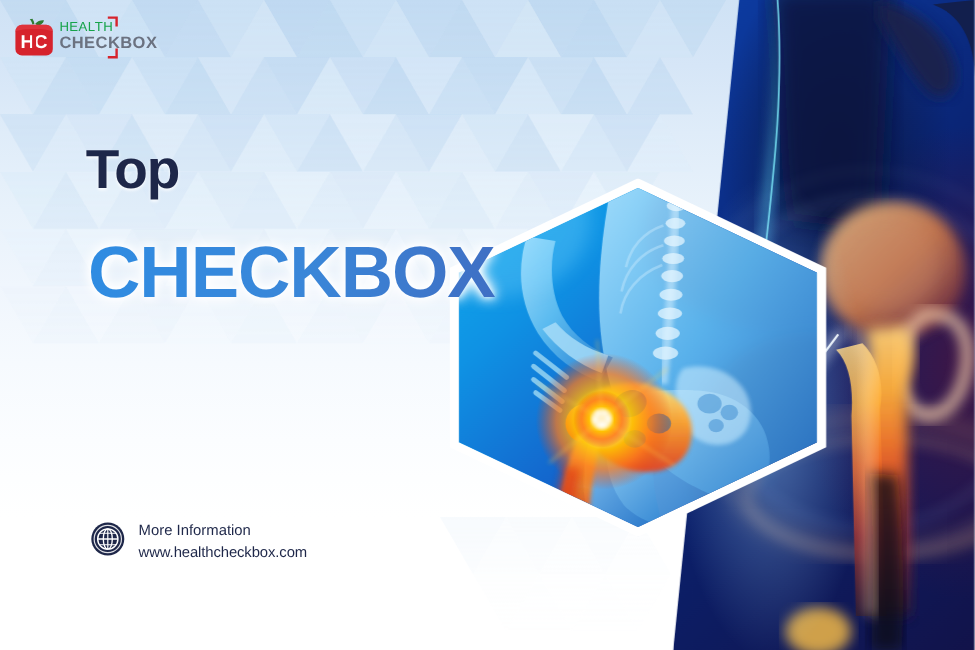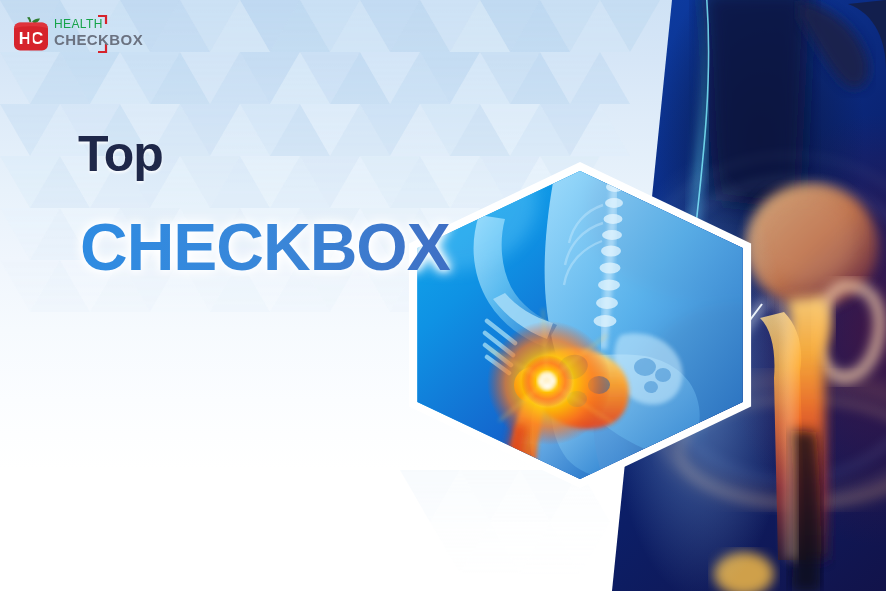--- a/index.html
+++ b/index.html
@@ -479,14 +479,30 @@
     </svg>
     <div class="logo-text">
       <div class="logo-health">HEALTH</div>
       <div class="logo-checkbox">CHECKBOX</div>
     </div>
   </div>
 
   <div class="title-top">Top</div>
   <div class="title-main">CHECKBOX</div>
 
+  <div class="info">
+    <svg class="info-icon" viewBox="0 0 32 32">
+      <circle cx="16" cy="16" r="15" fill="#1e2749"></circle>
+      <circle cx="16" cy="16" r="12.4" fill="none" stroke="#ffffff" stroke-width="1.1" opacity=".85"></circle>
+      <circle cx="16" cy="16" r="9.2" fill="none" stroke="#ffffff" stroke-width="1.3"></circle>
+      <ellipse cx="16" cy="16" rx="4.1" ry="9.2" fill="none" stroke="#ffffff" stroke-width="1.2"></ellipse>
+      <line x1="6.8" y1="16" x2="25.2" y2="16" stroke="#ffffff" stroke-width="1.2"></line>
+      <line x1="8.4" y1="10.8" x2="23.6" y2="10.8" stroke="#ffffff" stroke-width="1"></line>
+      <line x1="8.4" y1="21.2" x2="23.6" y2="21.2" stroke="#ffffff" stroke-width="1"></line>
+      <line x1="16" y1="6.8" x2="16" y2="25.2" stroke="#ffffff" stroke-width="1.1"></line>
+    </svg>
+    <div class="info-txt">
+      <div class="info-l1">More Information</div>
+      <div class="info-l2">www.healthcheckbox.com</div>
+    </div>
+  </div>
 
 </div>
 
 </body></html>

